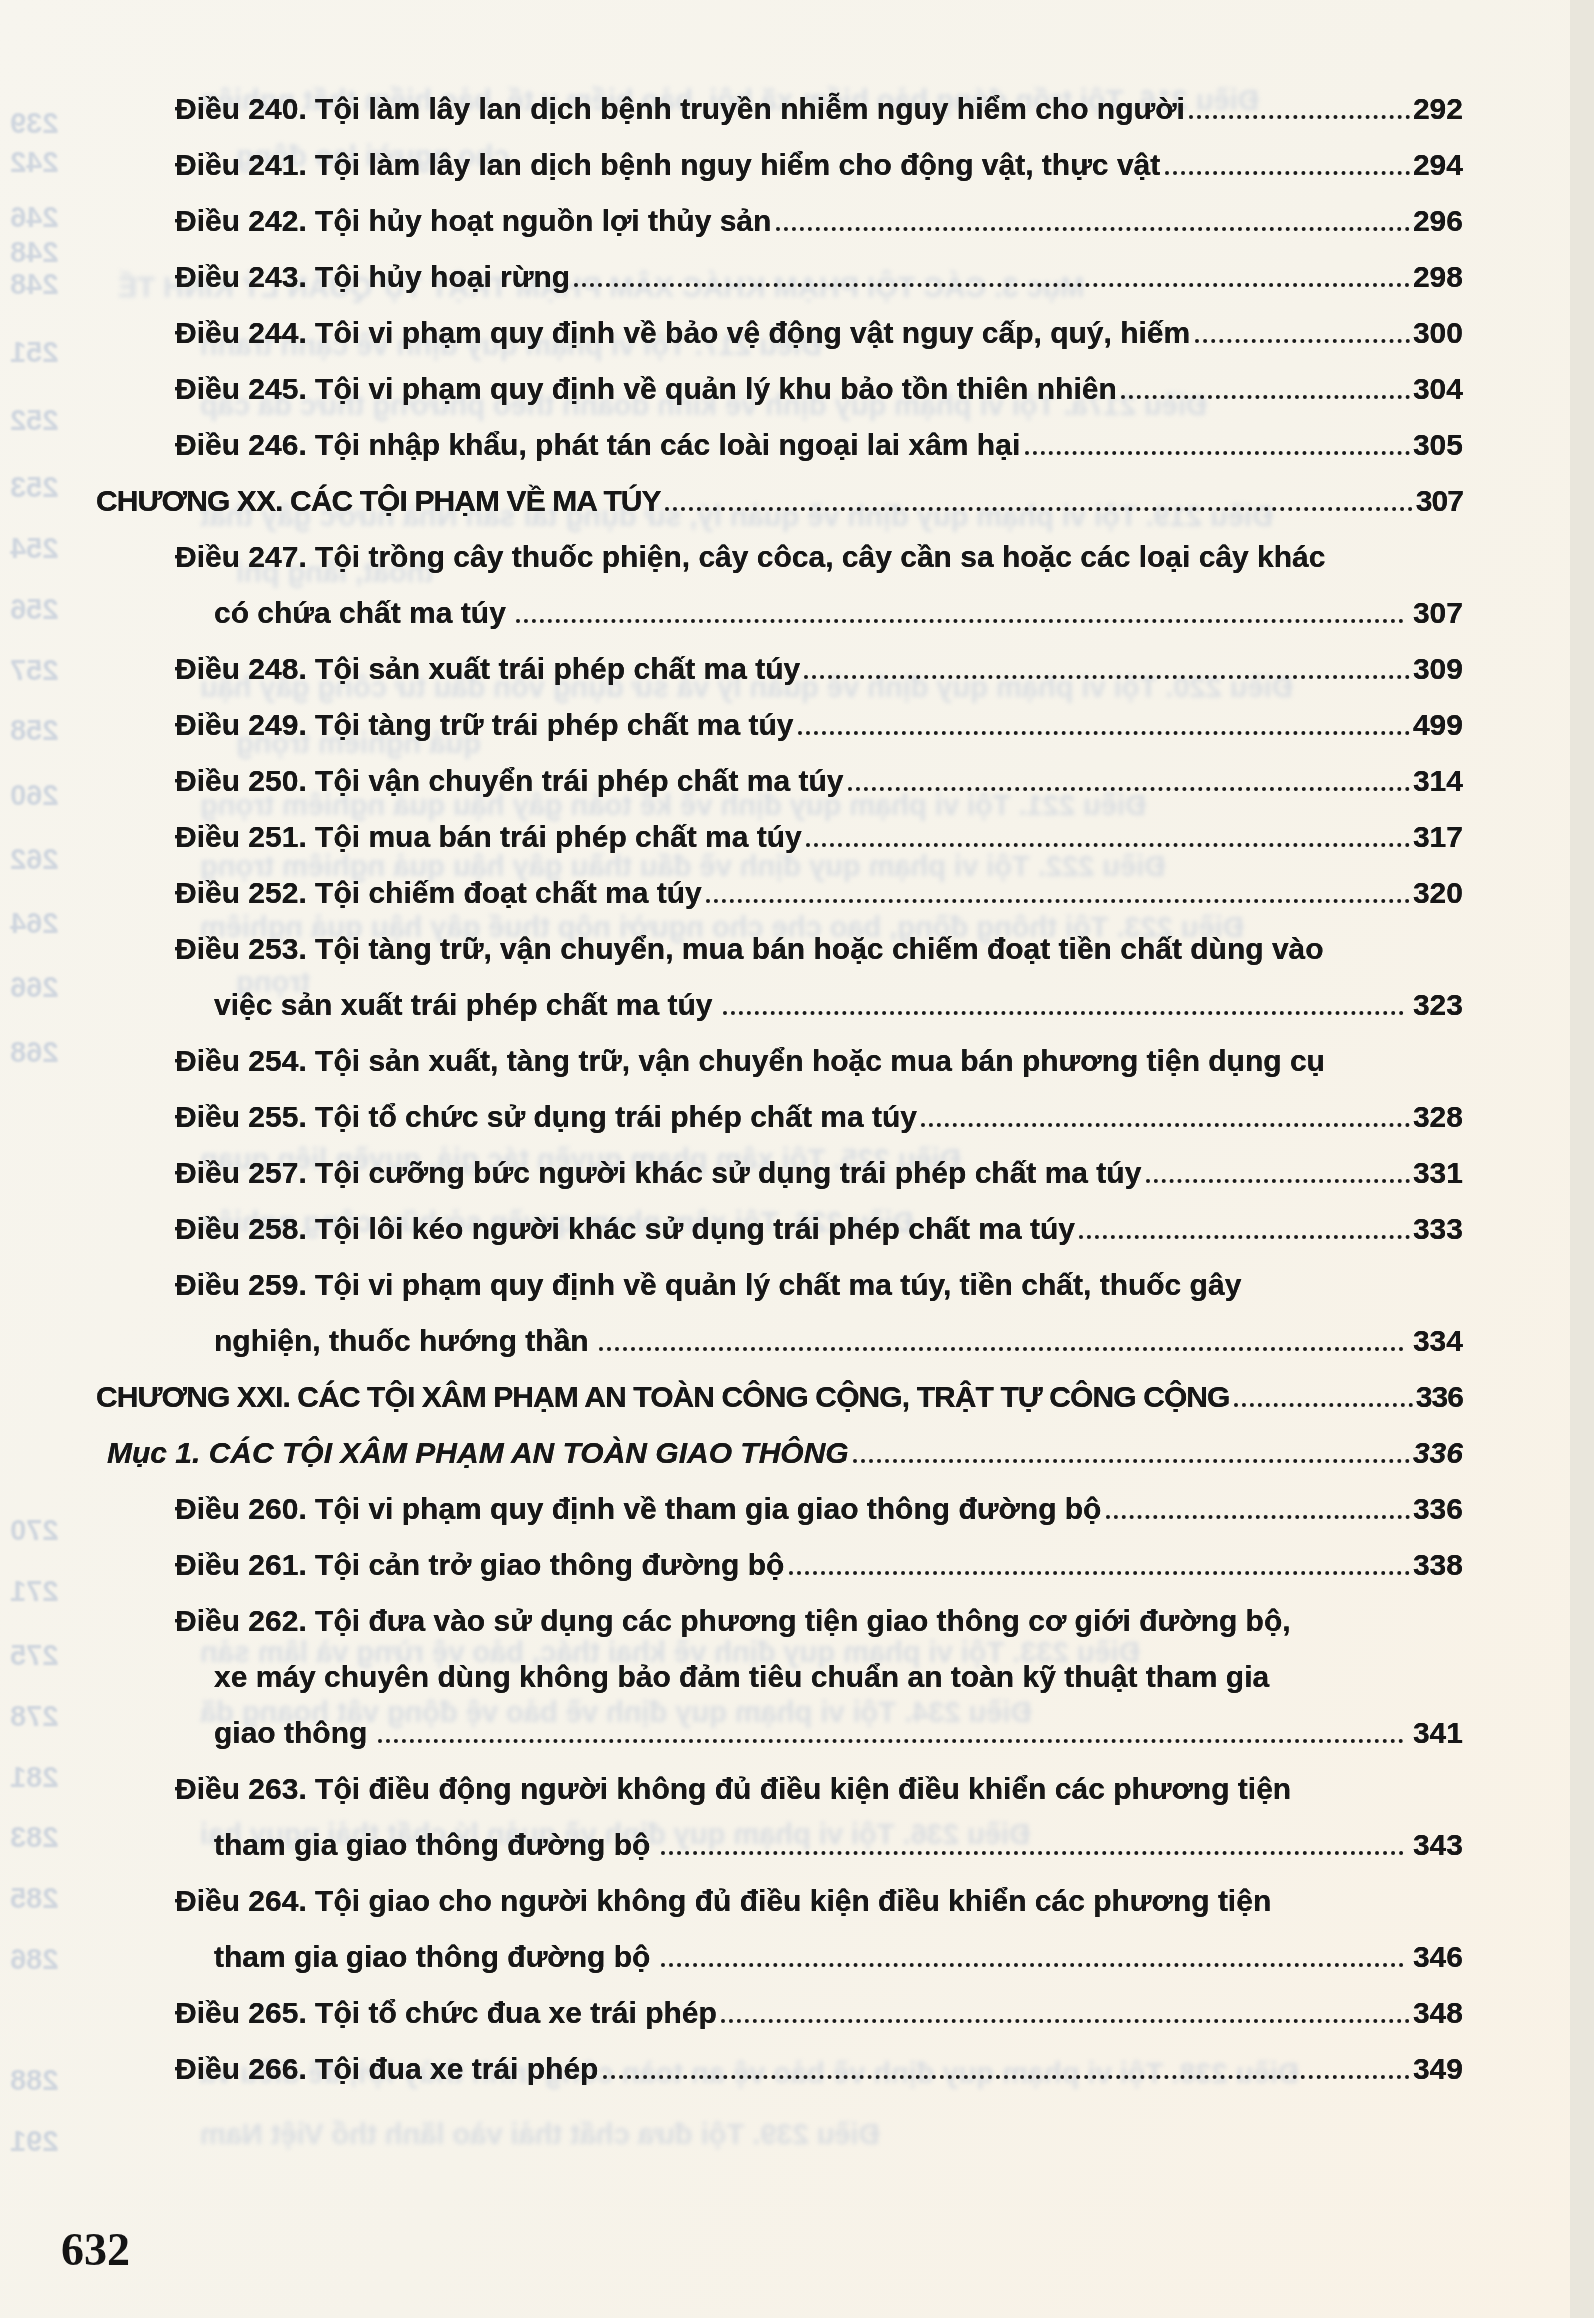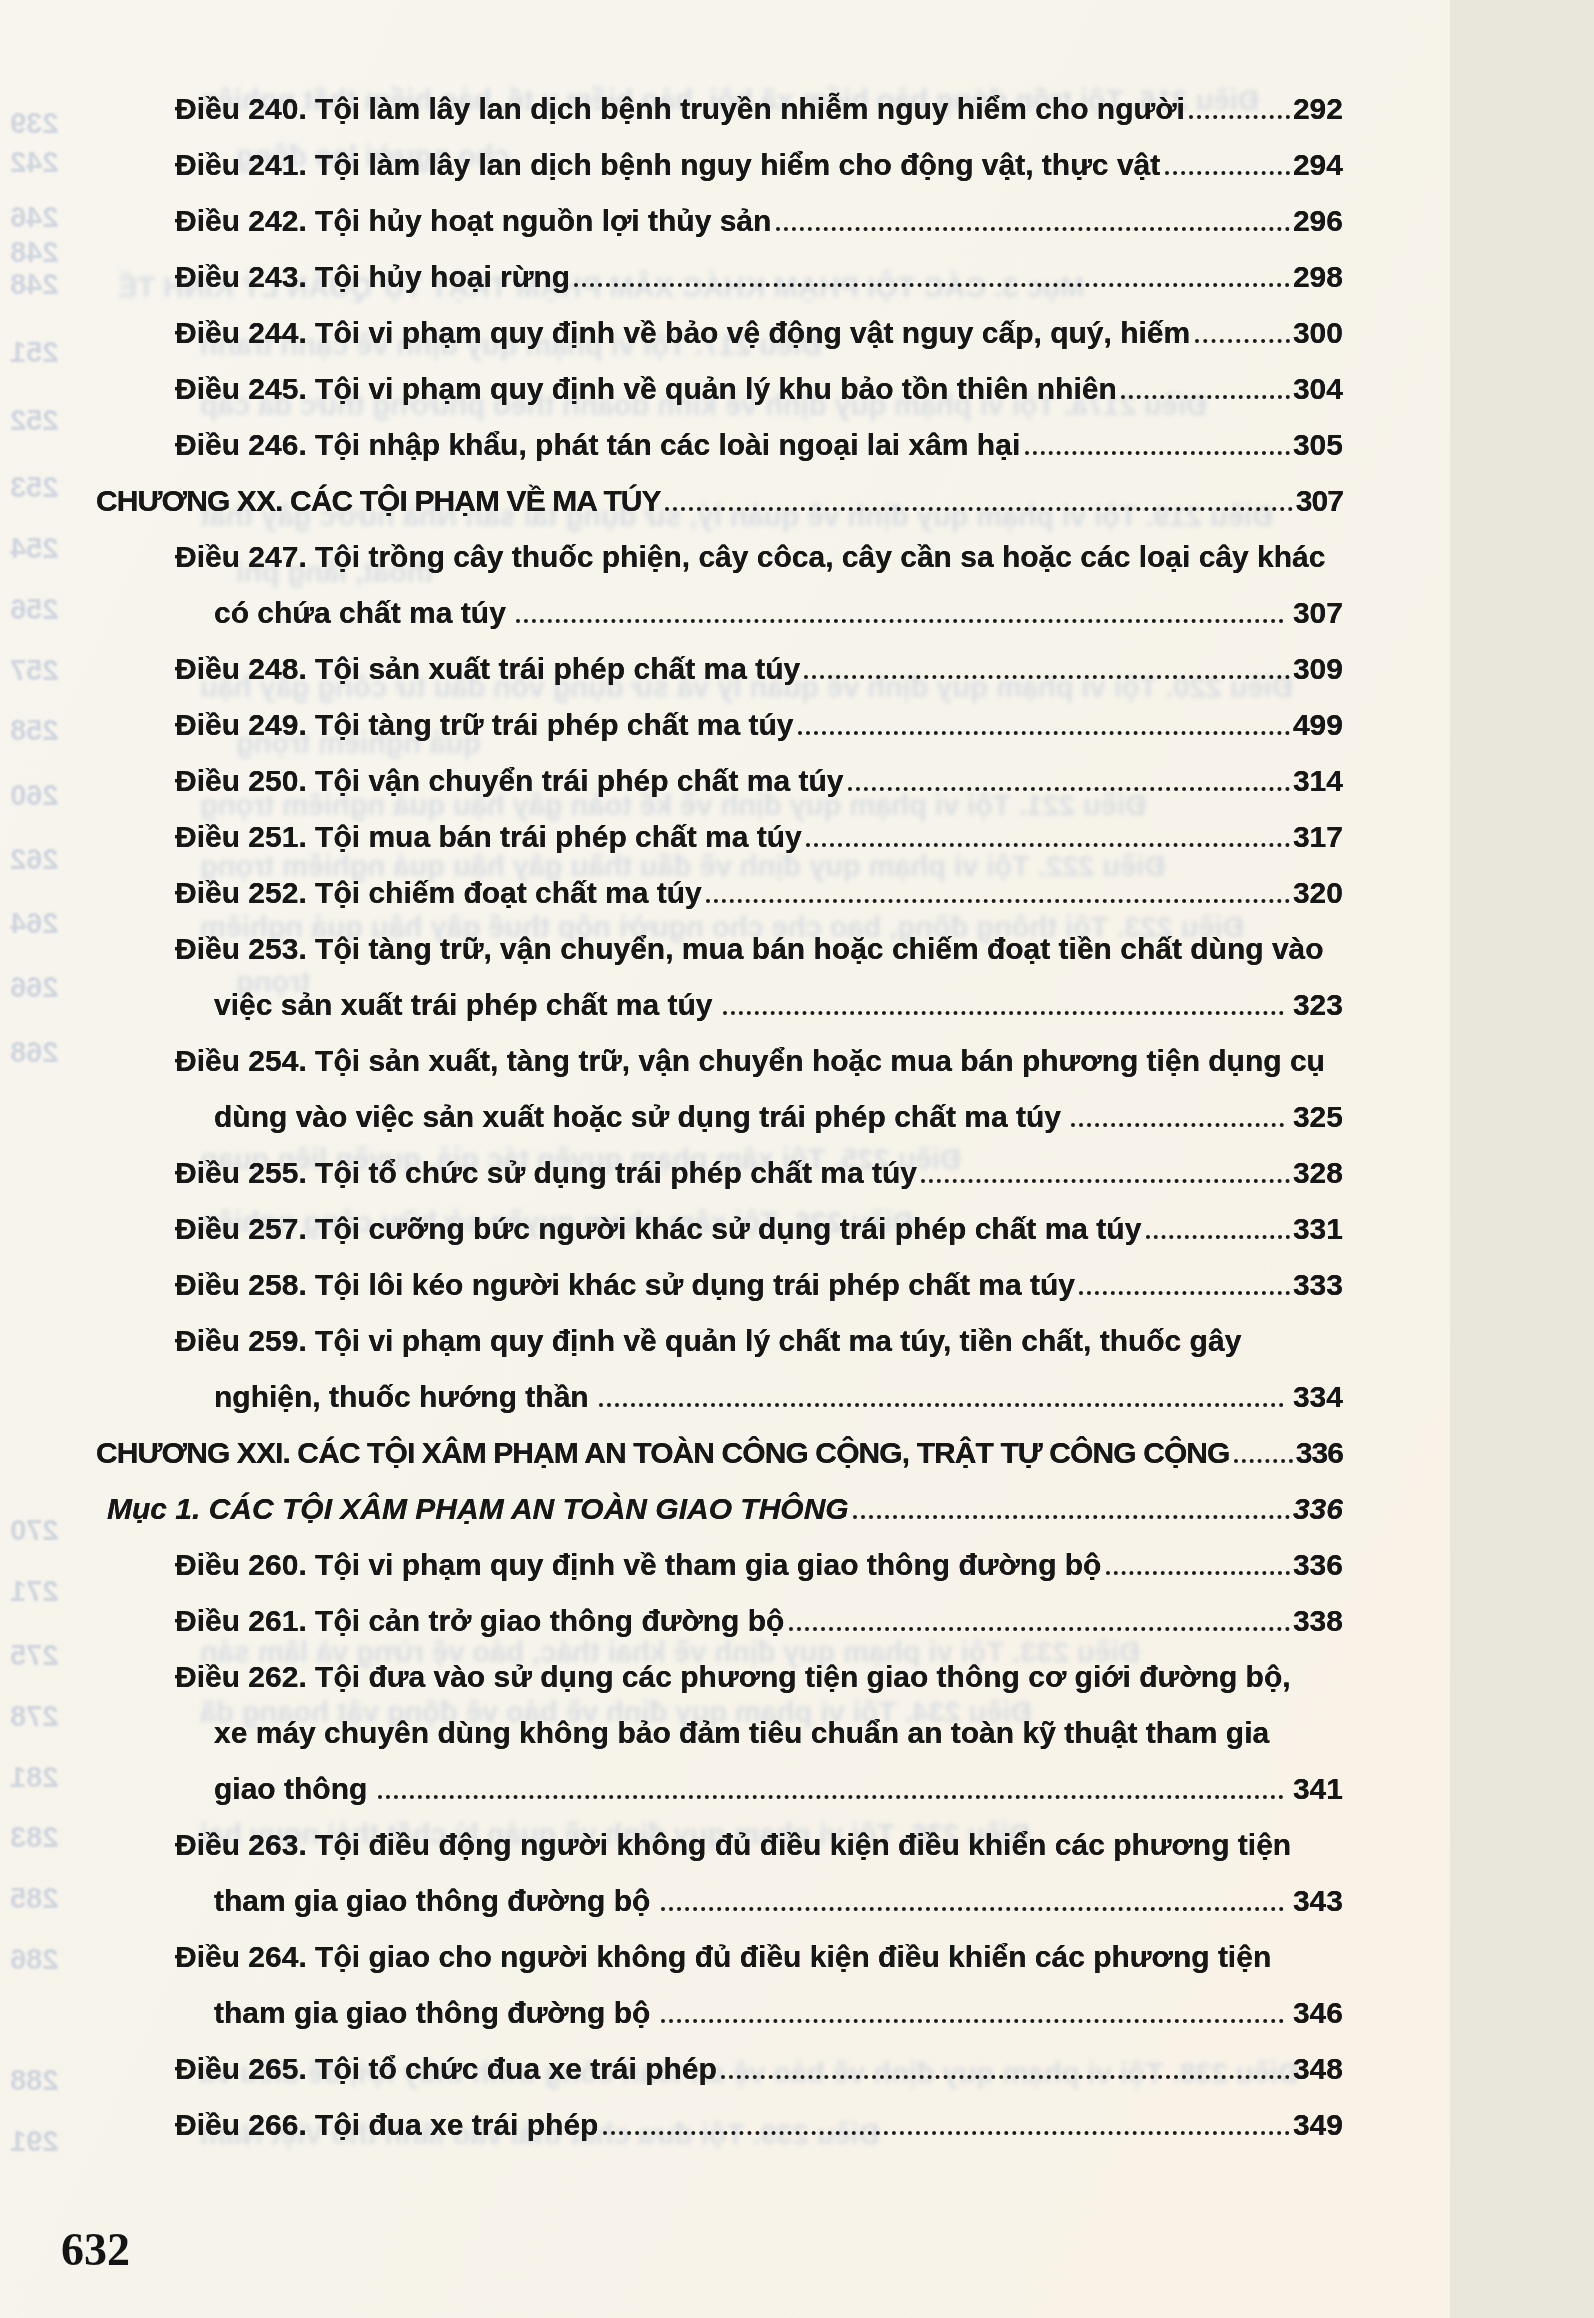--- a/index.html
+++ b/index.html
@@ -1,17 +1,17 @@
 <!DOCTYPE html>
 <html style="font-size:11.4px"><head>
 <meta charset="utf-8">
 <style>
   html,body{margin:0;padding:0;background:#e9e6dc;}
   .page{
-    position:relative;width:1450px;height:2319px;overflow:hidden;
+    position:relative;width:1570px;height:2319px;overflow:hidden;
     background:linear-gradient(115deg,#f7f5ee 0%,#f6f3ea 55%,#f9f2e6 100%);
     font-family:"Liberation Sans",sans-serif;color:#171717;
   }
   
   .bleed{position:absolute;inset:0;pointer-events:none;}
   .bnum{
     position:absolute;left:10px;transform:scaleX(-1);
     color:#aebcd2;opacity:.55;filter:blur(1.1px);
     font-weight:700;font-size:29px;white-space:nowrap;
   }
@@ -172,25 +172,20 @@
         <span class="txt">Điều 253. Tội tàng trữ, vận chuyển, mua bán hoặc chiếm đoạt tiền chất dùng vào</span>
       </div>
       <div class="row cont">
         <span class="txt">việc sản xuất trái phép chất ma túy</span>
         <span class="dots"></span>
         <span class="pg">323</span>
       </div>
       <div class="row e">
         <span class="txt">Điều 254. Tội sản xuất, tàng trữ, vận chuyển hoặc mua bán phương tiện dụng cụ</span>
       </div>
-      <div class="row cont">
-        <span class="txt">dùng vào việc sản xuất hoặc sử dụng trái phép chất ma túy</span>
-        <span class="dots"></span>
-        <span class="pg">325</span>
-      </div>
       <div class="row e">
         <span class="txt">Điều 255. Tội tổ chức sử dụng trái phép chất ma túy</span>
         <span class="dots"></span>
         <span class="pg">328</span>
       </div>
       <div class="row e">
         <span class="txt">Điều 257. Tội cưỡng bức người khác sử dụng trái phép chất ma túy</span>
         <span class="dots"></span>
         <span class="pg">331</span>
       </div>

